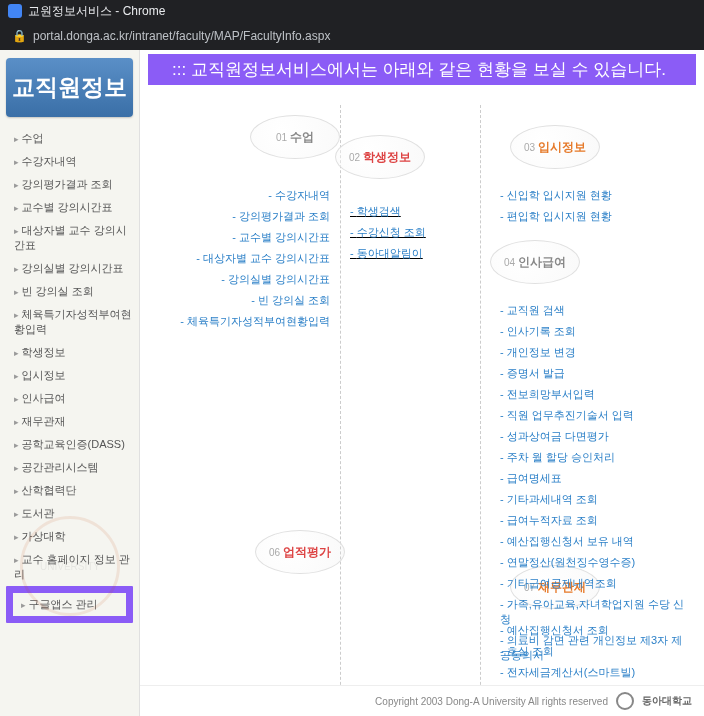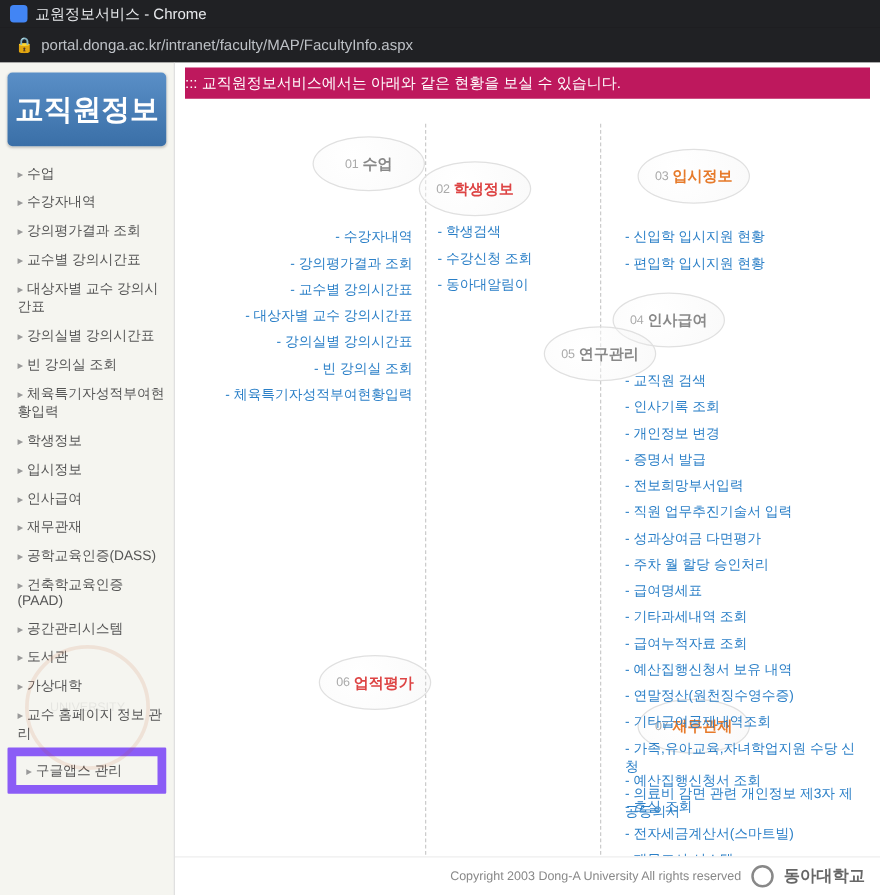--- a/index.html
+++ b/index.html
@@ -10,34 +10,34 @@
 .lock-icon { margin-right: 6px; color: #bdc1c6; }
 .page { background: #fff; width: 704px; height: 666px; position: relative; overflow: hidden; }
 .sidebar { position: absolute; left: 0; top: 0; width: 140px; height: 100%; background: #f5f5f0; border-right: 1px solid #e0e0e0; }
 .sidebar-title { background: linear-gradient(180deg, #5a8fc7 0%, #3a6fa7 100%); color: #fff; font-size: 23px; font-weight: bold; text-align: center; padding: 14px 0; border-radius: 4px; margin: 8px 6px 10px 6px; box-shadow: 0 1px 2px rgba(0,0,0,0.2); }
 .sidebar-list { list-style: none; padding: 0 6px; }
 .sidebar-list li { padding: 4px 0 4px 8px; color: #555; font-size: 11px; cursor: pointer; position: relative; }
 .sidebar-list li::before { content: "▸"; color: #999; margin-right: 3px; font-size: 9px; }
 .sidebar-list li.highlighted { border: 7px solid #8b5cf6; border-radius: 1px; }
 .university-logo { position: absolute; bottom: 100px; left: 20px; width: 100px; height: 100px; opacity: 0.1; border-radius: 50%; border: 3px solid #c2410c; display: flex; align-items: center; justify-content: center; font-size: 10px; color: #666; }
 .main { position: absolute; left: 140px; top: 0; right: 0; bottom: 0; background: #fff; }
-.banner { background: #be185d; color: #fff; font-size: 12px; padding: 4px 0; margin: 4px 8px 0 8px; }
+.banner { background: #8b5cf6; color: #fff; font-size: 17px; padding: 4px 24px; margin: 4px 8px 0 8px; }
 .content { position: relative; padding: 10px 8px; height: 620px; }
 .bubble { position: absolute; background: radial-gradient(circle at 35% 35%, rgba(255,255,255,0.7), rgba(200,200,200,0.1)); border: 1px solid #e0e0e0; border-radius: 50%; width: 90px; height: 44px; display: flex; align-items: center; justify-content: center; font-size: 12px; }
 .bubble .num { color: #aaa; font-size: 10px; margin-right: 3px; }
 .bubble .label-red { color: #d44; font-weight: bold; }
 .bubble .label-orange { color: #e67a2a; font-weight: bold; }
 .bubble .label-gray { color: #888; font-weight: bold; }
 .link-list { position: absolute; list-style: none; }
 .link-list li { color: #2a7fc7; font-size: 11px; padding: 3px 0; cursor: pointer; }
 .link-list li::before { content: "- "; }
 .vdash { position: absolute; border-left: 1px dashed #ccc; width: 0; }
 .footer { position: absolute; bottom: 0; left: 140px; right: 0; text-align: right; padding: 6px 12px; color: #888; font-size: 10px; border-top: 1px solid #eee; background: #fff; display: flex; justify-content: flex-end; align-items: center; gap: 8px; }
 .footer-logo { width: 18px; height: 18px; border-radius: 50%; border: 2px solid #888; display: inline-block; }
-.footer-univ { font-weight: bold; color: #666; font-size: 13px; }
+.footer-univ { font-weight: bold; color: #666; font-size: 10px; }
 </style>
 </head>
 <body>
 
 <div class="browser-chrome">
   <span class="favicon"></span>
   <span>교원정보서비스 - Chrome</span>
 </div>
 <div class="address-bar">
   <span class="lock-icon">🔒</span>
@@ -55,22 +55,22 @@
       <li>교수별 강의시간표</li>
       <li>대상자별 교수 강의시간표</li>
       <li>강의실별 강의시간표</li>
       <li>빈 강의실 조회</li>
       <li>체육특기자성적부여현황입력</li>
       <li>학생정보</li>
       <li>입시정보</li>
       <li>인사급여</li>
       <li>재무관재</li>
       <li>공학교육인증(DASS)</li>
-      <li>건축학교육인증(PAAD)</li>
       <li>공간관리시스템</li>
+      <li>산학협력단</li>
       <li>도서관</li>
       <li>가상대학</li>
       <li>교수 홈페이지 정보 관리</li>
       <li class="highlighted">구글앱스 관리</li>
     </ul>
     <div class="university-logo">UNIVERSITY</div>
   </div>
 
   <div class="main">
     <div class="banner">::: 교직원정보서비스에서는 아래와 같은 현황을 보실 수 있습니다.</div>
@@ -88,44 +88,40 @@
         <span class="label-red">학생정보</span>
       </div>
       <div class="bubble" style="left:370px; top:40px;">
         <span class="num">03</span>
         <span class="label-orange">입시정보</span>
       </div>
       <div class="bubble" style="left:350px; top:155px;">
         <span class="num">04</span>
         <span class="label-gray">인사급여</span>
       </div>
-      <div class="bubble" style="left:295px; top:182px;">
-        <span class="num">05</span>
-        <span class="label-gray">연구관리</span>
-      </div>
       <div class="bubble" style="left:115px; top:445px;text-align:center;">
         <span class="num">06</span>
         <span class="label-red">업적평가</span>
       </div>
       <div class="bubble" style="left:370px; top:480px;">
         <span class="num">07</span>
         <span class="label-orange">재무관재</span>
       </div>
 
       <ul class="link-list" style="left:40px; top:100px; text-align:right; width:150px;">
         <li>수강자내역</li>
         <li>강의평가결과 조회</li>
         <li>교수별 강의시간표</li>
         <li>대상자별 교수 강의시간표</li>
         <li>강의실별 강의시간표</li>
         <li>빈 강의실 조회</li>
         <li>체육특기자성적부여현황입력</li>
       </ul>
 
-      <ul class="link-list" style="left:210px; top:96px;">
+      <ul class="link-list" style="left:210px; top:116px;text-decoration:underline;">
         <li>학생검색</li>
         <li>수강신청 조회</li>
         <li>동아대알림이</li>
       </ul>
 
       <ul class="link-list" style="left:360px; top:100px;">
         <li>신입학 입시지원 현황</li>
         <li>편입학 입시지원 현황</li>
       </ul>
 

